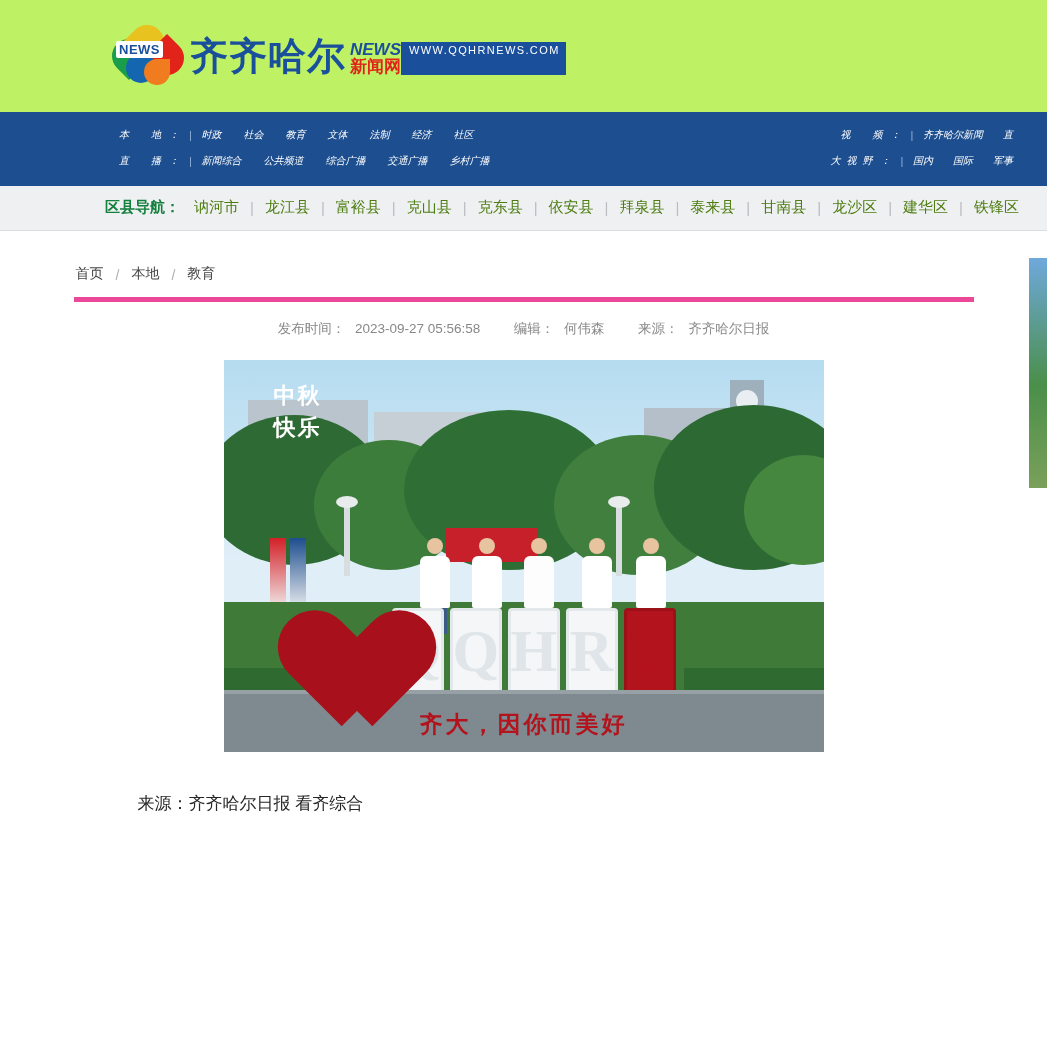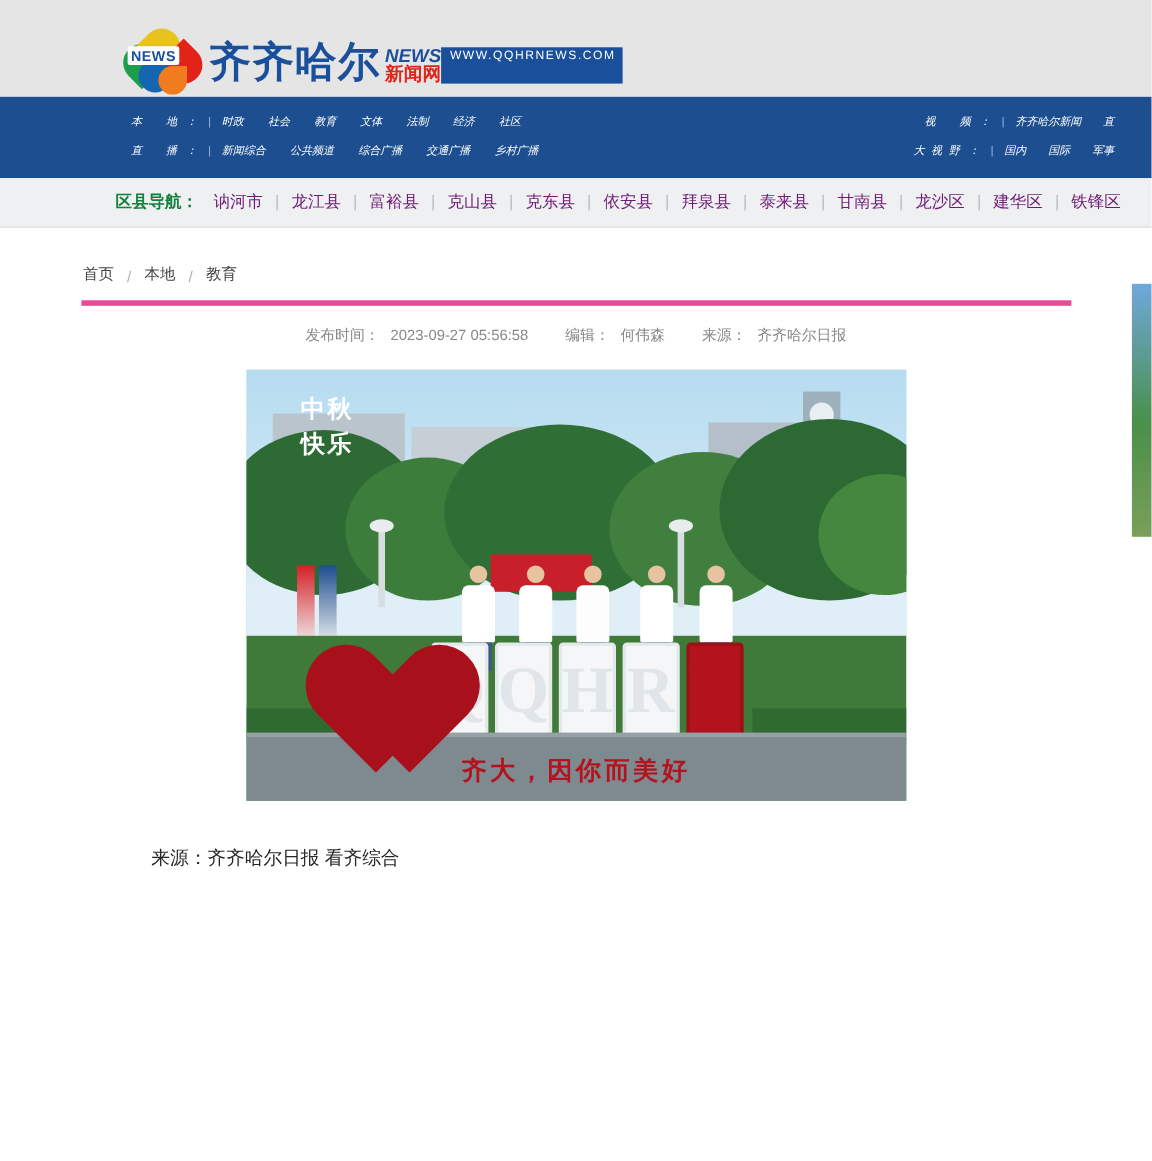--- a/index.html
+++ b/index.html
@@ -5,24 +5,24 @@
   * { box-sizing: border-box; }
   html, body {
     margin: 0; padding: 0;
     background: #ffffff;
     font-family: "Liberation Sans", sans-serif;
   }
   body { width: 1047px; height: 1055px; overflow: hidden; position: relative; }
 
   
   .logo-bar {
-    height: 88px;
-    background: #e5e5e5;
+    height: 112px;
+    background: #bef264;
     display: flex;
-    align-items: flex-end;
+    align-items: center;
     padding-left: 110px;
   }
   .logo {
     display: flex;
     align-items: center;
     position: relative;
   }
   .logo-mark {
     width: 74px; height: 62px;
     position: relative;
@@ -96,21 +96,21 @@
     border-bottom: 1px solid #dcdfe2;
     padding: 12px 0 13px 105px;
     font-size: 15px;
     color: #333;
     display: flex;
     align-items: center;
     white-space: nowrap;
     overflow: hidden;
   }
   .county-title { font-weight: bold; color: #15803d; margin-right: 14px; }
-  .county-item { color: #701a75; cursor: pointer; }
+  .county-item { color: #4d7c0f; cursor: pointer; }
   .county-div { color: #b9bcc0; margin: 0 11px; }
 
   
   .content-wrap {
     width: 900px;
     margin: 0 auto;
     padding-top: 26px;
     position: relative;
   }
   .breadcrumb {

